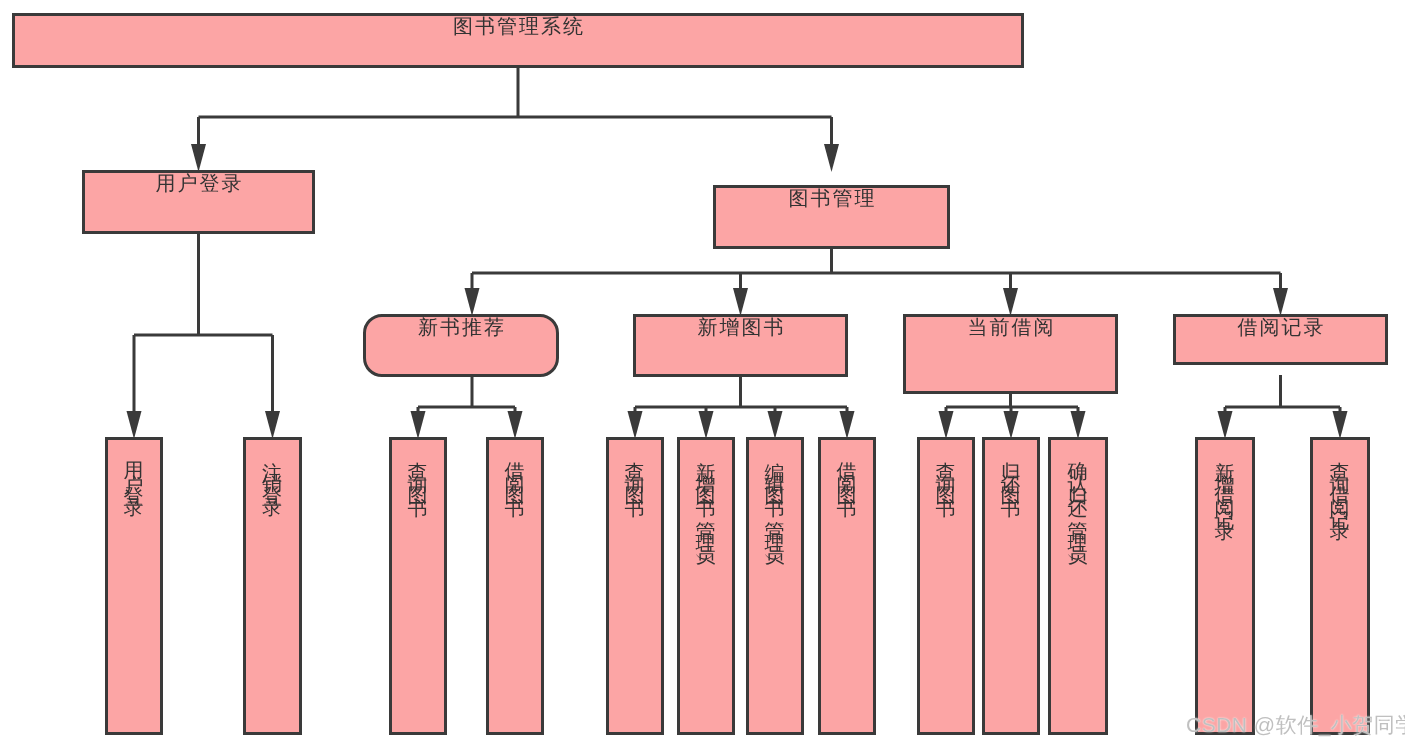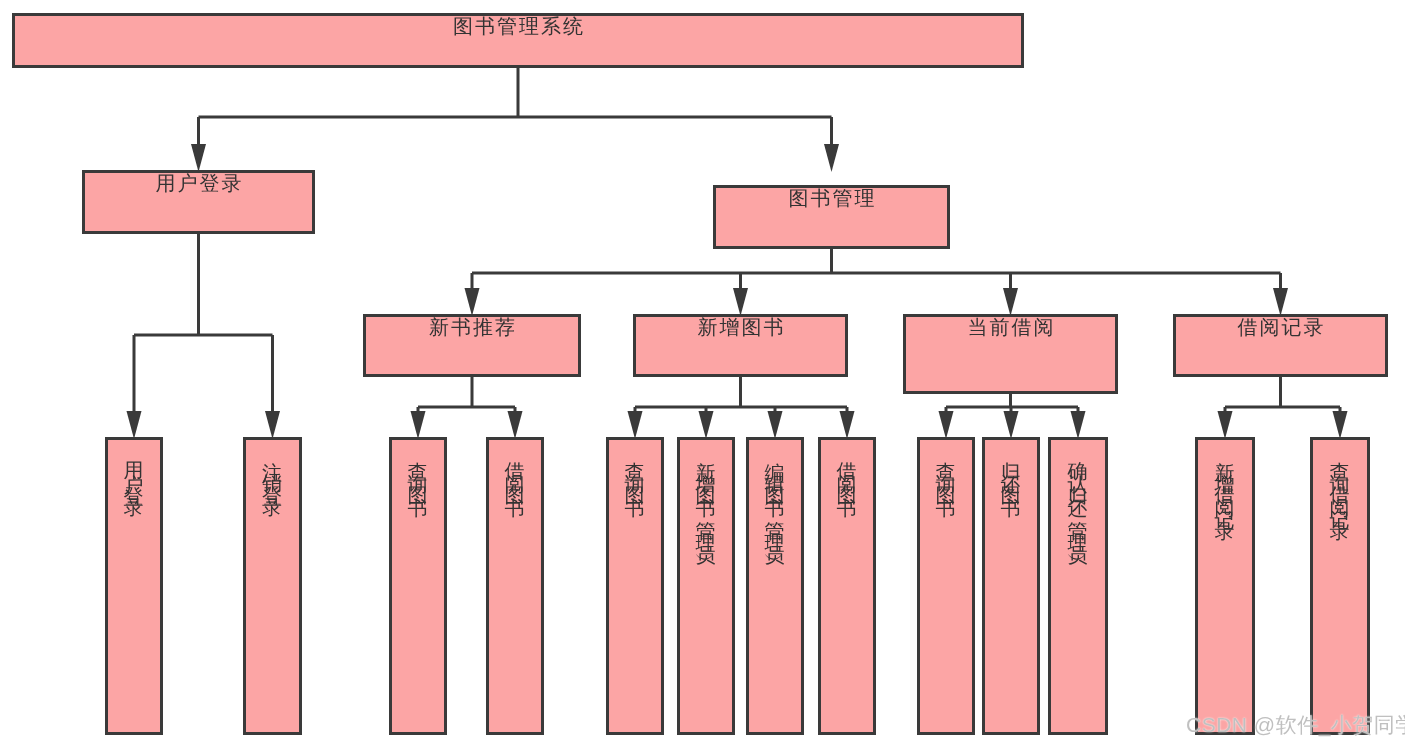--- a/index.html
+++ b/index.html
@@ -88,30 +88,30 @@
   <div>
       <div class="node" style="left: 12px; top: 13px; width: 1012px; height: 55px;">
         <span class="node-label">图书管理系统</span>
       </div>
       <div class="node" style="left: 82px; top: 170px; width: 233px; height: 64px;">
         <span class="node-label">用户登录</span>
       </div>
       <div class="node" style="left: 713px; top: 170px; width: 237px; height: 64px; margin-top: 15px;">
         <span class="node-label">图书管理</span>
       </div>
-      <div class="node" style="left: 363px; top: 314px; width: 218px; height: 63px;">
+      <div class="node" style="left: 363px; top: 314px; width: 196px; height: 63px; border-radius: 19px;">
         <span class="node-label">新书推荐</span>
       </div>
       <div class="node" style="left: 633px; top: 314px; width: 215px; height: 63px;">
         <span class="node-label">新增图书</span>
       </div>
       <div class="node" style="left: 903px; top: 314px; width: 215px; height: 80px;">
         <span class="node-label">当前借阅</span>
       </div>
-      <div class="node" style="left: 1173px; top: 314px; width: 215px; height: 63px;">
+      <div class="node" style="left: 1173px; top: 314px; width: 215px; height: 51px;">
         <span class="node-label">借阅记录</span>
       </div>
       <div class="node vertical" style="left: 105px; top: 437px; width: 58px; height: 298px;">
         <span class="node-label">用户登录</span>
       </div>
       <div class="node vertical" style="left: 243px; top: 437px; width: 59px; height: 298px;">
         <span class="node-label">注销登录</span>
       </div>
       <div class="node vertical" style="left: 389px; top: 437px; width: 58px; height: 298px;">
         <span class="node-label">查询图书</span>

